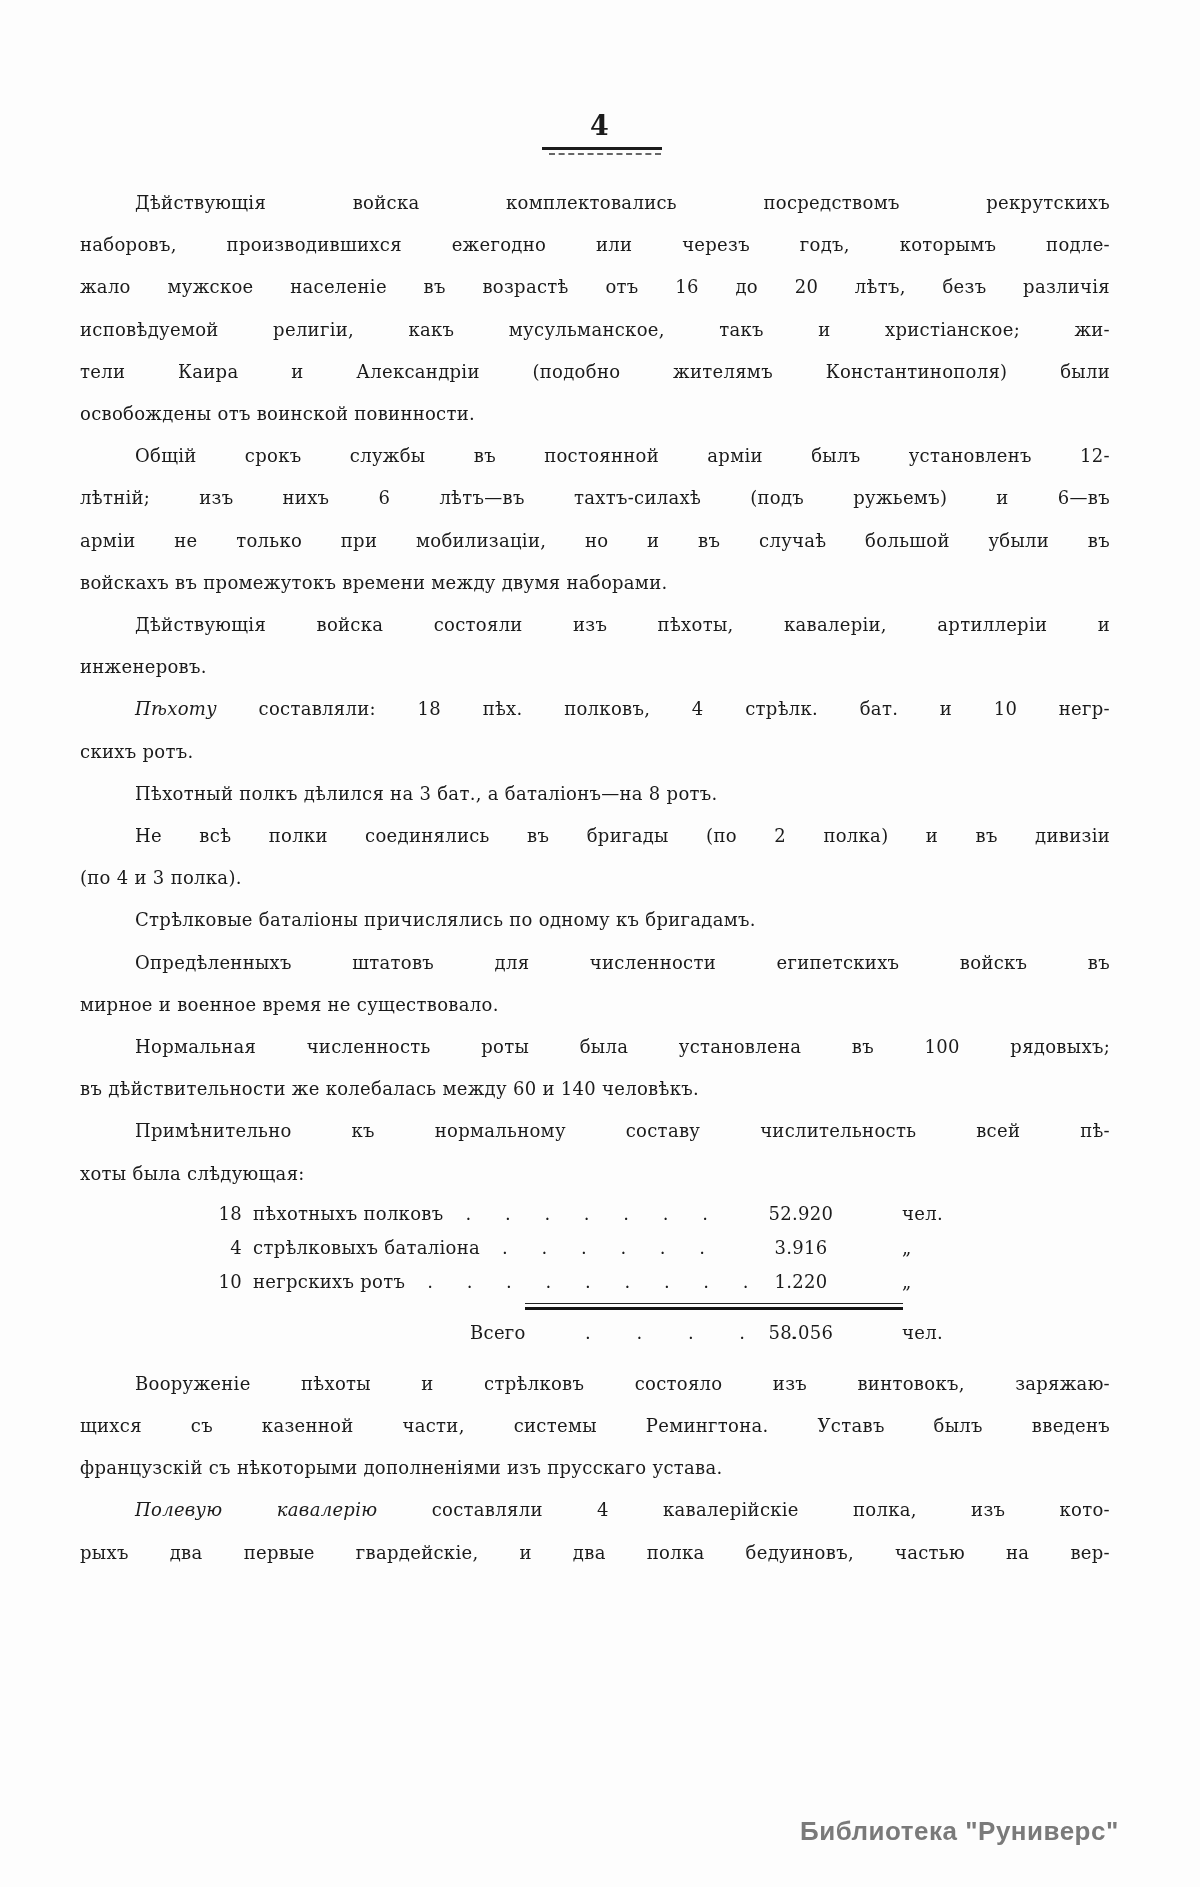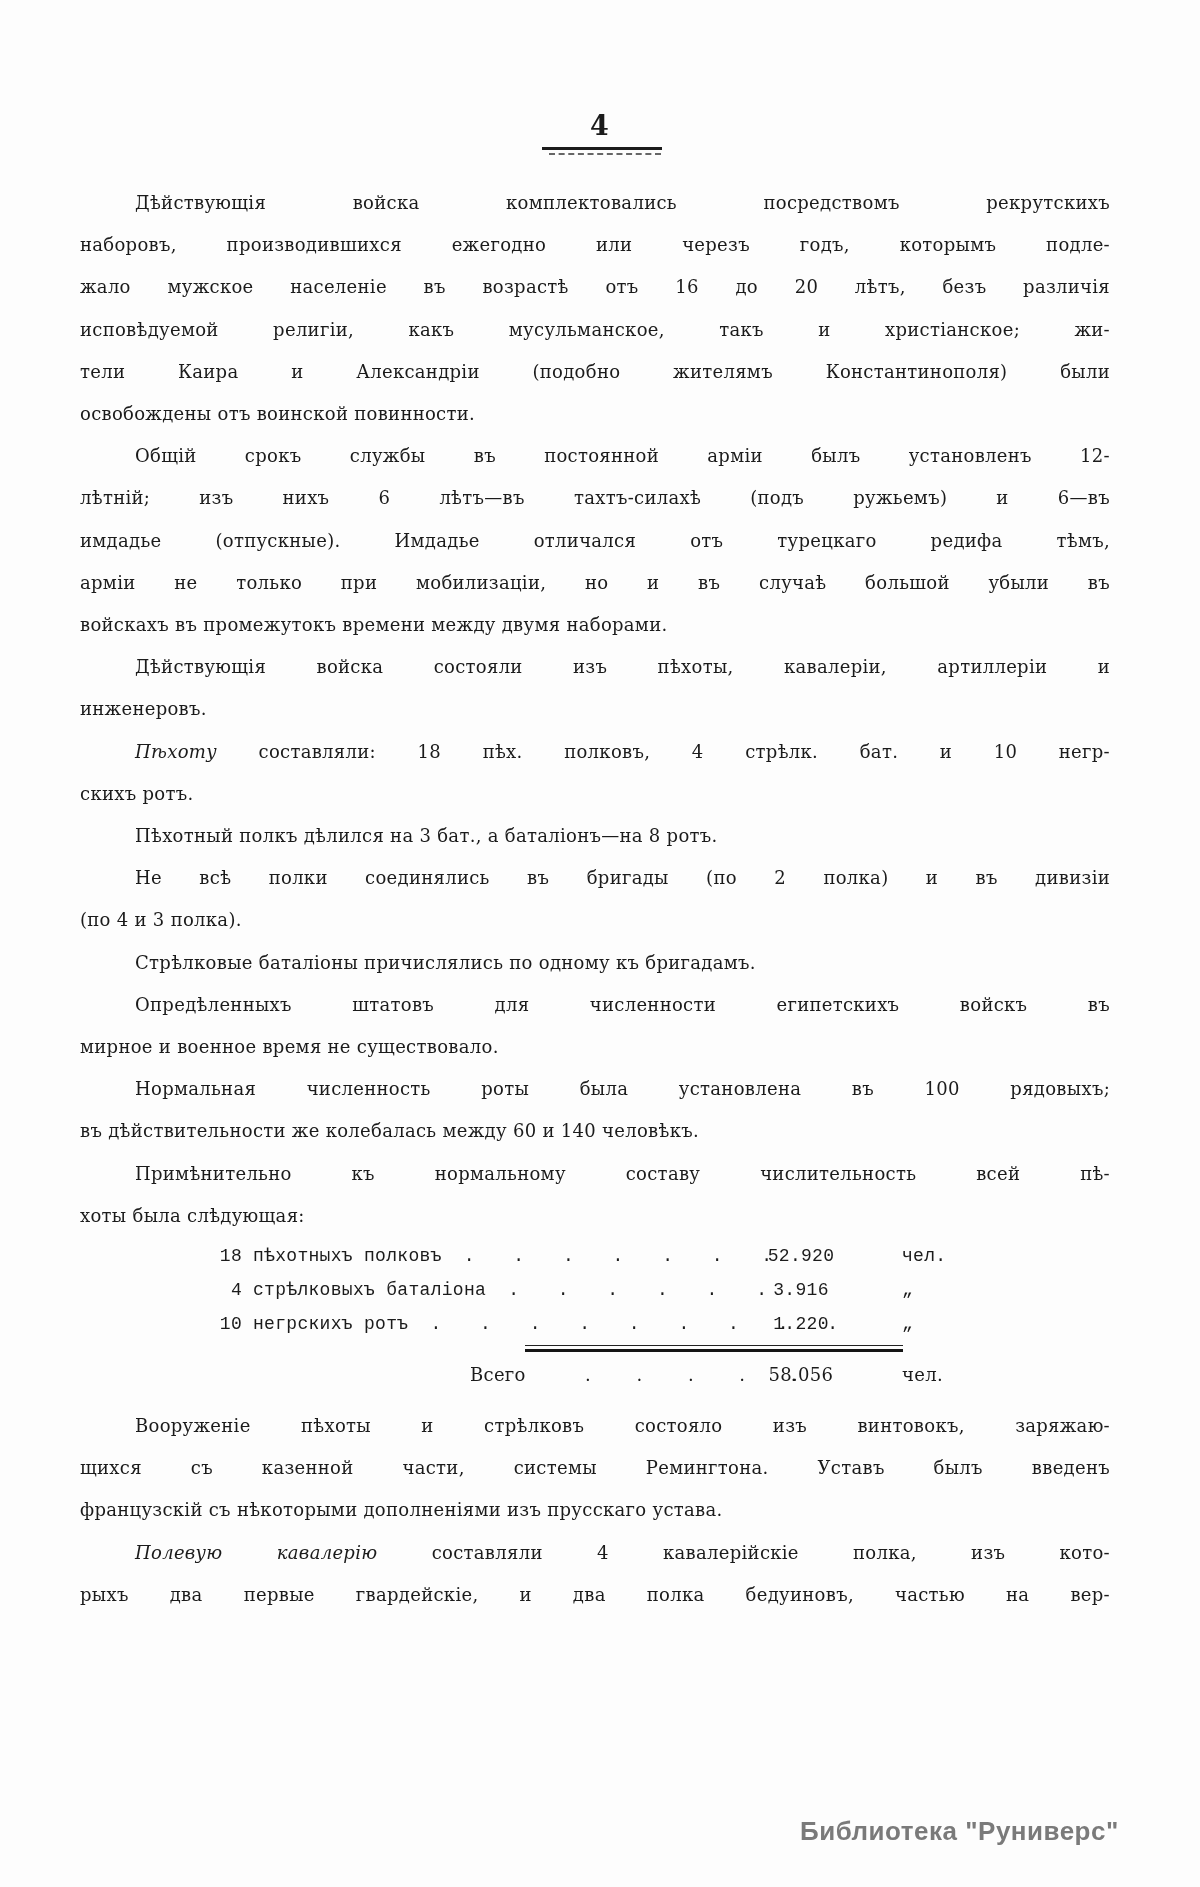--- a/index.html
+++ b/index.html
@@ -22,21 +22,21 @@
     font-size:18px;line-height:42.2px;
     letter-spacing:0.3px;
   }
   .para{margin:0;}
   .line{text-align:left;}
   .line.just{text-align:justify;text-align-last:justify;text-justify:inter-word;}
   .line.indent{text-indent:55px;}
   em{font-style:italic;}
   
   .ttable{position:relative;margin-top:2px;margin-bottom:14px;height:152px;}
-  .trow{position:relative;height:34px;line-height:34px;white-space:nowrap;font-family:Liberation Mono, monospace;}
+  .trow{position:relative;height:34px;line-height:34px;white-space:nowrap;}
   .tcount{position:absolute;left:40px;width:122px;text-align:right;}
   .tlabelwrap{position:absolute;left:173px;right:400px;white-space:nowrap;}
   .tdots{letter-spacing:14px;padding-left:22px;}
   .tvalue{position:absolute;left:635px;width:172px;text-align:center;}
   .tunit{position:absolute;left:822px;text-align:right;}
   .trule{position:absolute;top:106px;left:445px;width:378px;height:3px;
          border-top:1.5px solid #222;border-bottom:3.5px solid #151515;}
   .ttotal{position:absolute;top:116px;left:0;right:0;height:40px;line-height:40px;white-space:nowrap;}
   .ttotal-label{position:absolute;left:390px;}
   .ttotal-dots{position:absolute;left:505px;letter-spacing:20px;}
@@ -61,21 +61,20 @@
       <div class="line indent just"><span>Дѣйствующія войска комплектовались посредствомъ рекрутскихъ</span></div>
       <div class="line just"><span>наборовъ, производившихся ежегодно или черезъ годъ, которымъ подле-</span></div>
       <div class="line just"><span>жало мужское населеніе въ возрастѣ отъ 16 до 20 лѣтъ, безъ различія</span></div>
       <div class="line just"><span>исповѣдуемой религіи, какъ мусульманское, такъ и христіанское; жи-</span></div>
       <div class="line just"><span>тели Каира и Александріи (подобно жителямъ Константинополя) были</span></div>
       <div class="line"><span>освобождены отъ воинской повинности.</span></div>
     </div>
     <div class="para">
       <div class="line indent just"><span>Общій срокъ службы въ постоянной арміи былъ установленъ 12-</span></div>
       <div class="line just"><span>лѣтній; изъ нихъ 6 лѣтъ—въ тахтъ-силахѣ (подъ ружьемъ) и 6—въ</span></div>
-      <div class="line just"><span>имдадье (отпускные). Имдадье отличался отъ турецкаго редифа тѣмъ,</span></div>
       <div class="line just"><span>арміи не только при мобилизаціи, но и въ случаѣ большой убыли въ</span></div>
       <div class="line"><span>войскахъ въ промежутокъ времени между двумя наборами.</span></div>
     </div>
     <div class="para">
       <div class="line indent just"><span>Дѣйствующія войска состояли изъ пѣхоты, кавалеріи, артиллеріи и</span></div>
       <div class="line"><span>инженеровъ.</span></div>
     </div>
     <div class="para">
       <div class="line indent just"><em>Пѣхоту</em><span> составляли: 18 пѣх. полковъ, 4 стрѣлк. бат. и 10 негр-</span></div>
       <div class="line"><span>скихъ ротъ.</span></div>

